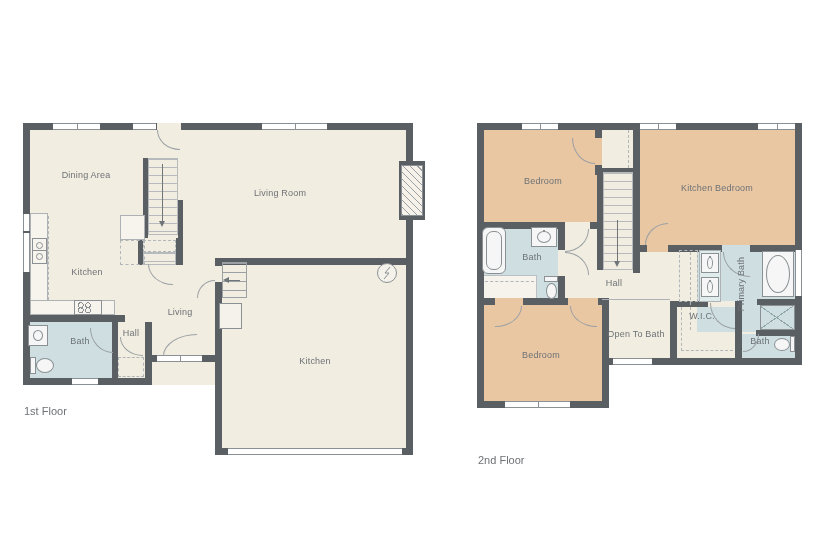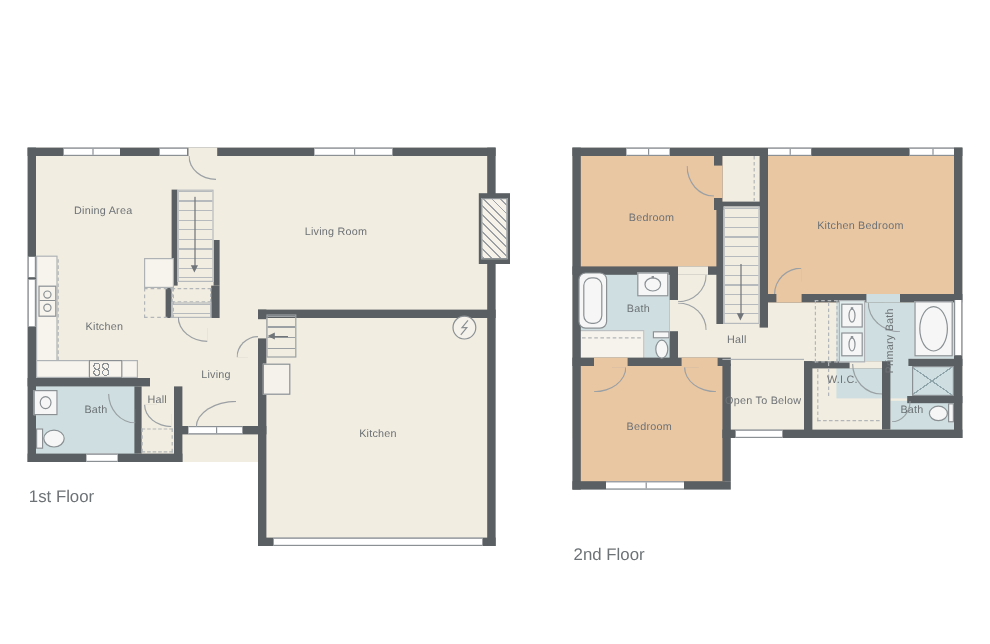--- a/index.html
+++ b/index.html
@@ -17,21 +17,21 @@
   .winh.dbl::after{content:"";position:absolute;left:50%;top:0;bottom:0;width:1px;background:var(--fixture-line,#8a9094);}
   .arc{position:absolute;box-sizing:border-box;}
   .arc.h-tl{border-bottom-right-radius:100%;border-bottom:1px solid #9aa0a4;border-right:1px solid #9aa0a4;}
   .arc.h-tr{border-bottom-left-radius:100%;border-bottom:1px solid #9aa0a4;border-left:1px solid #9aa0a4;}
   .arc.h-bl{border-top-right-radius:100%;border-top:1px solid #9aa0a4;border-right:1px solid #9aa0a4;}
   .arc.h-br{border-top-left-radius:100%;border-top:1px solid #9aa0a4;border-left:1px solid #9aa0a4;}
   .lbl{position:absolute;transform:translate(-50%,-50%);font-size:9px;color:var(--label-text,#6d7276);
        white-space:nowrap;letter-spacing:.2px;}
   .lbl-v{position:absolute;transform:translate(-50%,-50%) rotate(-90deg);font-size:9px;
        color:var(--label-text,#6d7276);white-space:nowrap;letter-spacing:.2px;}
-  .caption{position:absolute;font-size:14px;color:var(--label-text,#6d7276);}
+  .caption{position:absolute;font-size:11px;color:var(--label-text,#6d7276);}
   .treads{position:absolute;background-color:var(--floor,#f2ede1);box-sizing:border-box;border:1px solid #b6babc;
        background-image:repeating-linear-gradient(to bottom,#b6babc 0,#b6babc 1px,transparent 1px,transparent 8px);}
   .steps{position:absolute;box-sizing:border-box;border:1px solid #9aa0a4;
        background-image:repeating-linear-gradient(to bottom,#9aa0a4 0,#9aa0a4 1px,transparent 1px,transparent 9px);}
   .arrow-v{position:absolute;width:1px;background:#70757a;}
   .arrow-v::after{content:"";position:absolute;left:-3px;bottom:-6px;border:3px solid transparent;border-top:6px solid #70757a;}
   .arrow-h{position:absolute;height:1px;background:#70757a;}
   .arrow-h::before{content:"";position:absolute;left:-6px;top:-3px;border:3px solid transparent;border-right:6px solid #70757a;}
   .hatch{position:absolute;box-sizing:border-box;background-color:#f6f2ea;border:1px solid var(--fixture-line,#8a9094);
        background-image:repeating-linear-gradient(45deg,#9aa0a4 0,#9aa0a4 1px,transparent 1px,transparent 5px);}
@@ -227,20 +227,20 @@
     <div class="fx tub-oval" style="left:762px;top:251px;width:32px;height:46px;"></div>
     <div class="xbox" style="left:760px;top:305px;width:35px;height:25px;"></div>
     <div class="toilet-bowl" style="left:774px;top:338px;width:16px;height:13px;"></div>
     <div class="toilet-tank" style="left:790px;top:336px;width:5px;height:16px;"></div>
 
     <span class="lbl" style="left:543px;top:181px;">Bedroom</span>
     <span class="lbl" style="left:717px;top:188px;">Kitchen Bedroom</span>
     <span class="lbl" style="left:532px;top:257px;">Bath</span>
     <span class="lbl" style="left:614px;top:283px;">Hall</span>
     <span class="lbl-v" style="left:741px;top:284px;">Primary Bath</span>
-    <span class="lbl" style="left:636px;top:334px;">Open To Below</span>
+    <span class="lbl" style="left:636px;top:334px;">Open To Bath</span>
     <span class="lbl" style="left:702px;top:316px;">W.I.C.</span>
     <span class="lbl" style="left:541px;top:355px;">Bedroom</span>
     <span class="lbl" style="left:760px;top:341px;">Bath</span>
     <span class="caption" style="left:478px;top:454px;">2nd Floor</span>
   </div>
 
 </div>
 
 </body></html>

